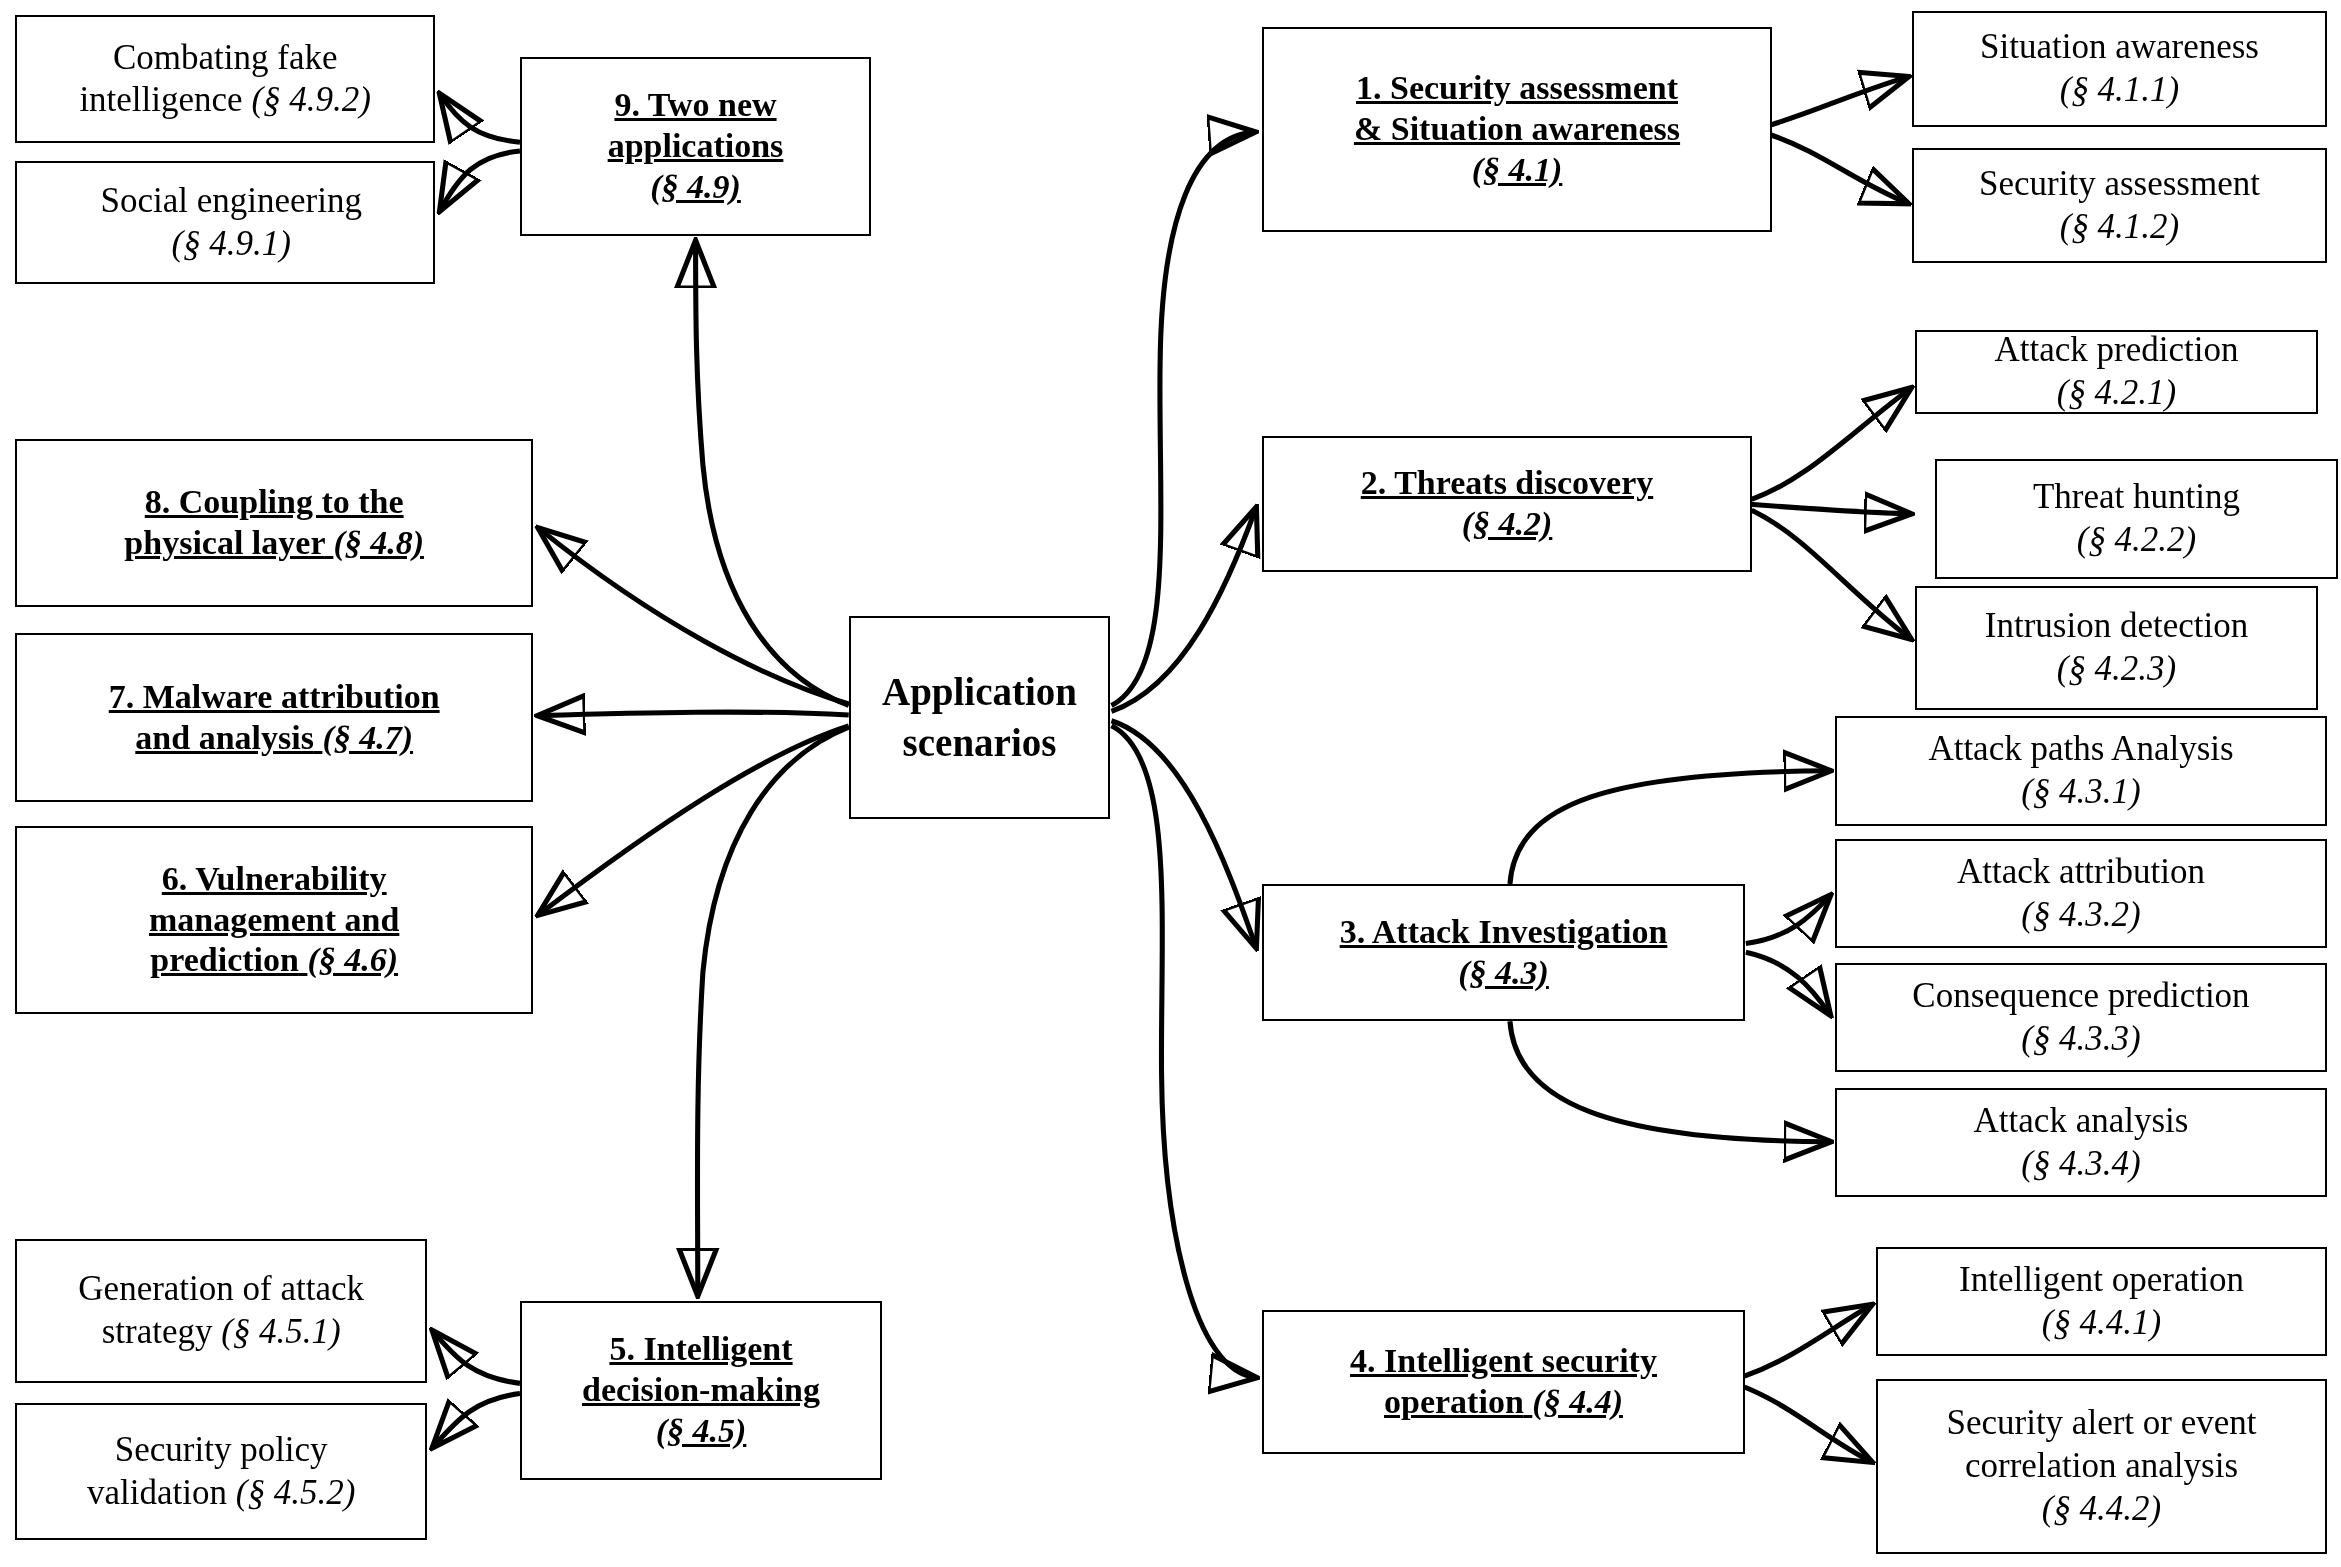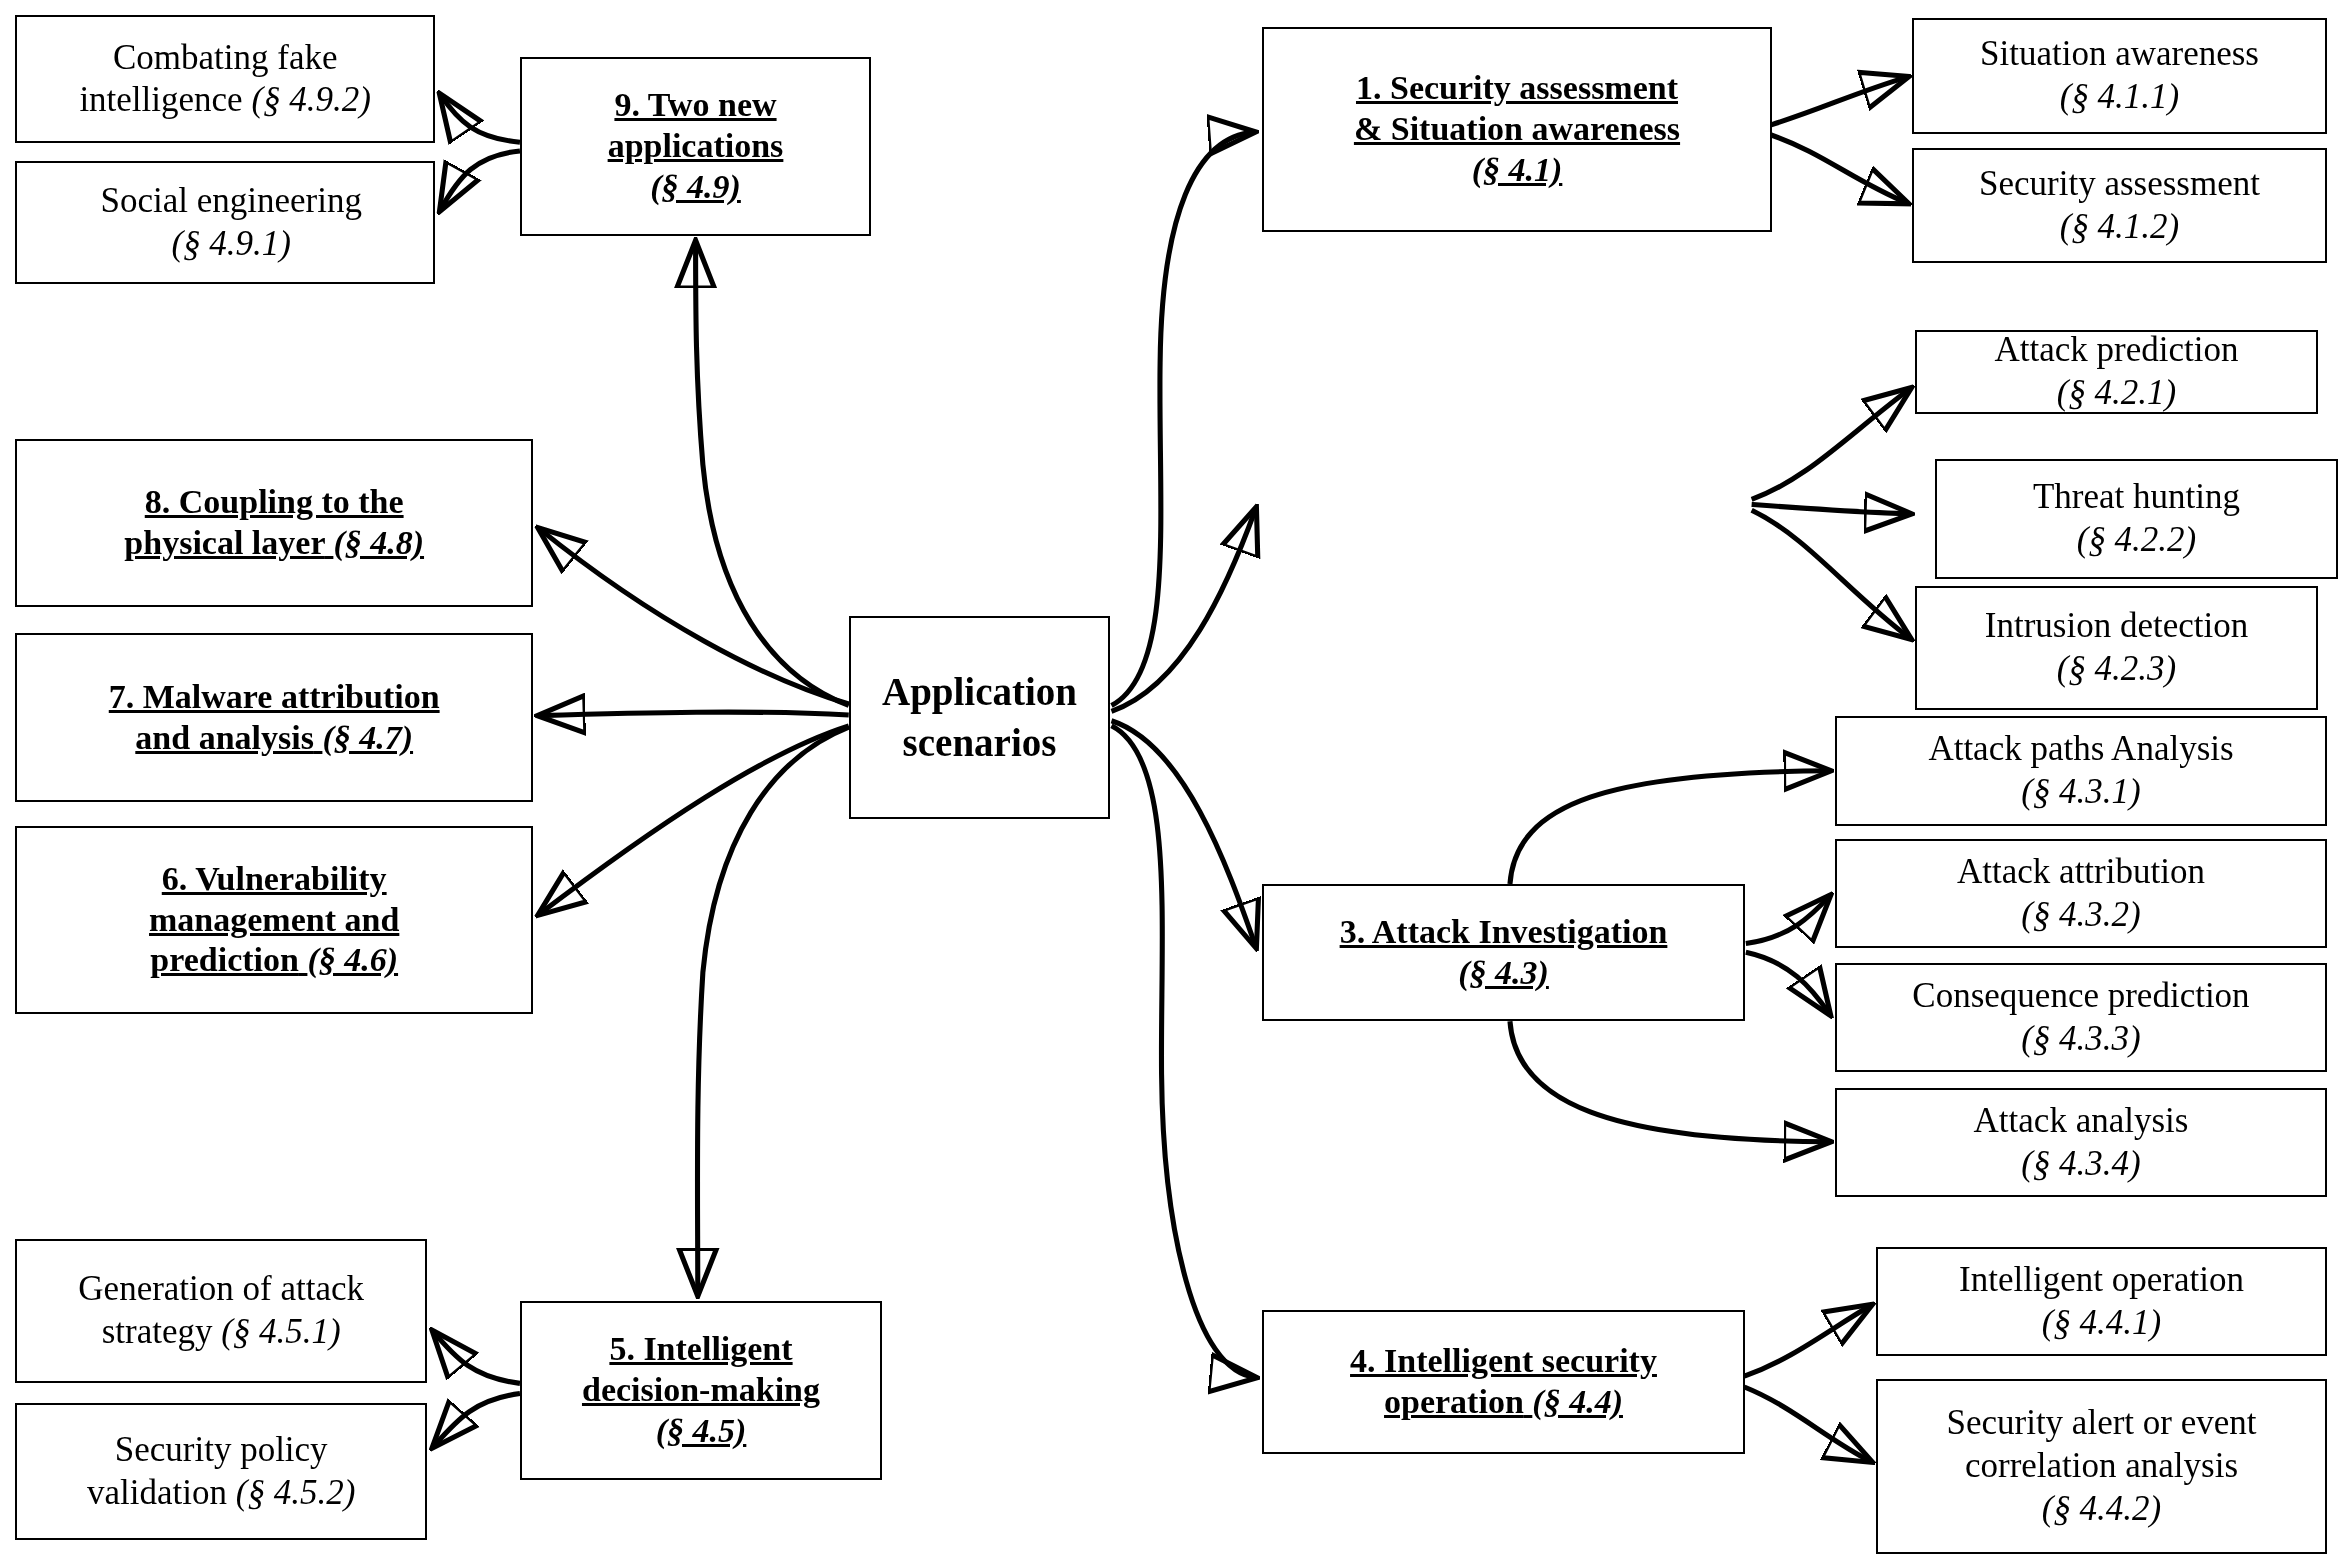--- a/index.html
+++ b/index.html
@@ -127,33 +127,39 @@
     </div>
   </div>
 
   <div class="node hub" style="left:1262px;top:27px;width:510px;height:205px;">
     <div class="txt">
       <span class="lines">1. Security assessment
 &amp; Situation awareness</span>
       <span class="ref block">(§ 4.1)</span>
     </div>
   </div>
-  <div class="node leaf" style="left:1912px;top:18px;width:415px;height:116px;">
+  <div class="node leaf" style="left:1912px;top:11px;width:415px;height:116px;">
     <div class="txt">
       <span class="lines">Situation awareness</span>
       <span class="ref block">(§ 4.1.1)</span>
     </div>
   </div>
   <div class="node leaf" style="left:1912px;top:148px;width:415px;height:115px;">
     <div class="txt">
       <span class="lines">Security assessment</span>
       <span class="ref block">(§ 4.1.2)</span>
     </div>
   </div>
 
+  <div class="node hub" style="left:1262px;top:436px;width:490px;height:136px;">
+    <div class="txt">
+      <span class="lines">2. Threats discovery</span>
+      <span class="ref block">(§ 4.2)</span>
+    </div>
+  </div>
   <div class="node leaf" style="left:1915px;top:330px;width:403px;height:84px;">
     <div class="txt">
       <span class="lines">Attack prediction</span>
       <span class="ref block">(§ 4.2.1)</span>
     </div>
   </div>
   <div class="node leaf" style="left:1915px;top:459px;width:403px;height:120px;margin-left:20px;">
     <div class="txt">
       <span class="lines">Threat hunting</span>
       <span class="ref block">(§ 4.2.2)</span>

